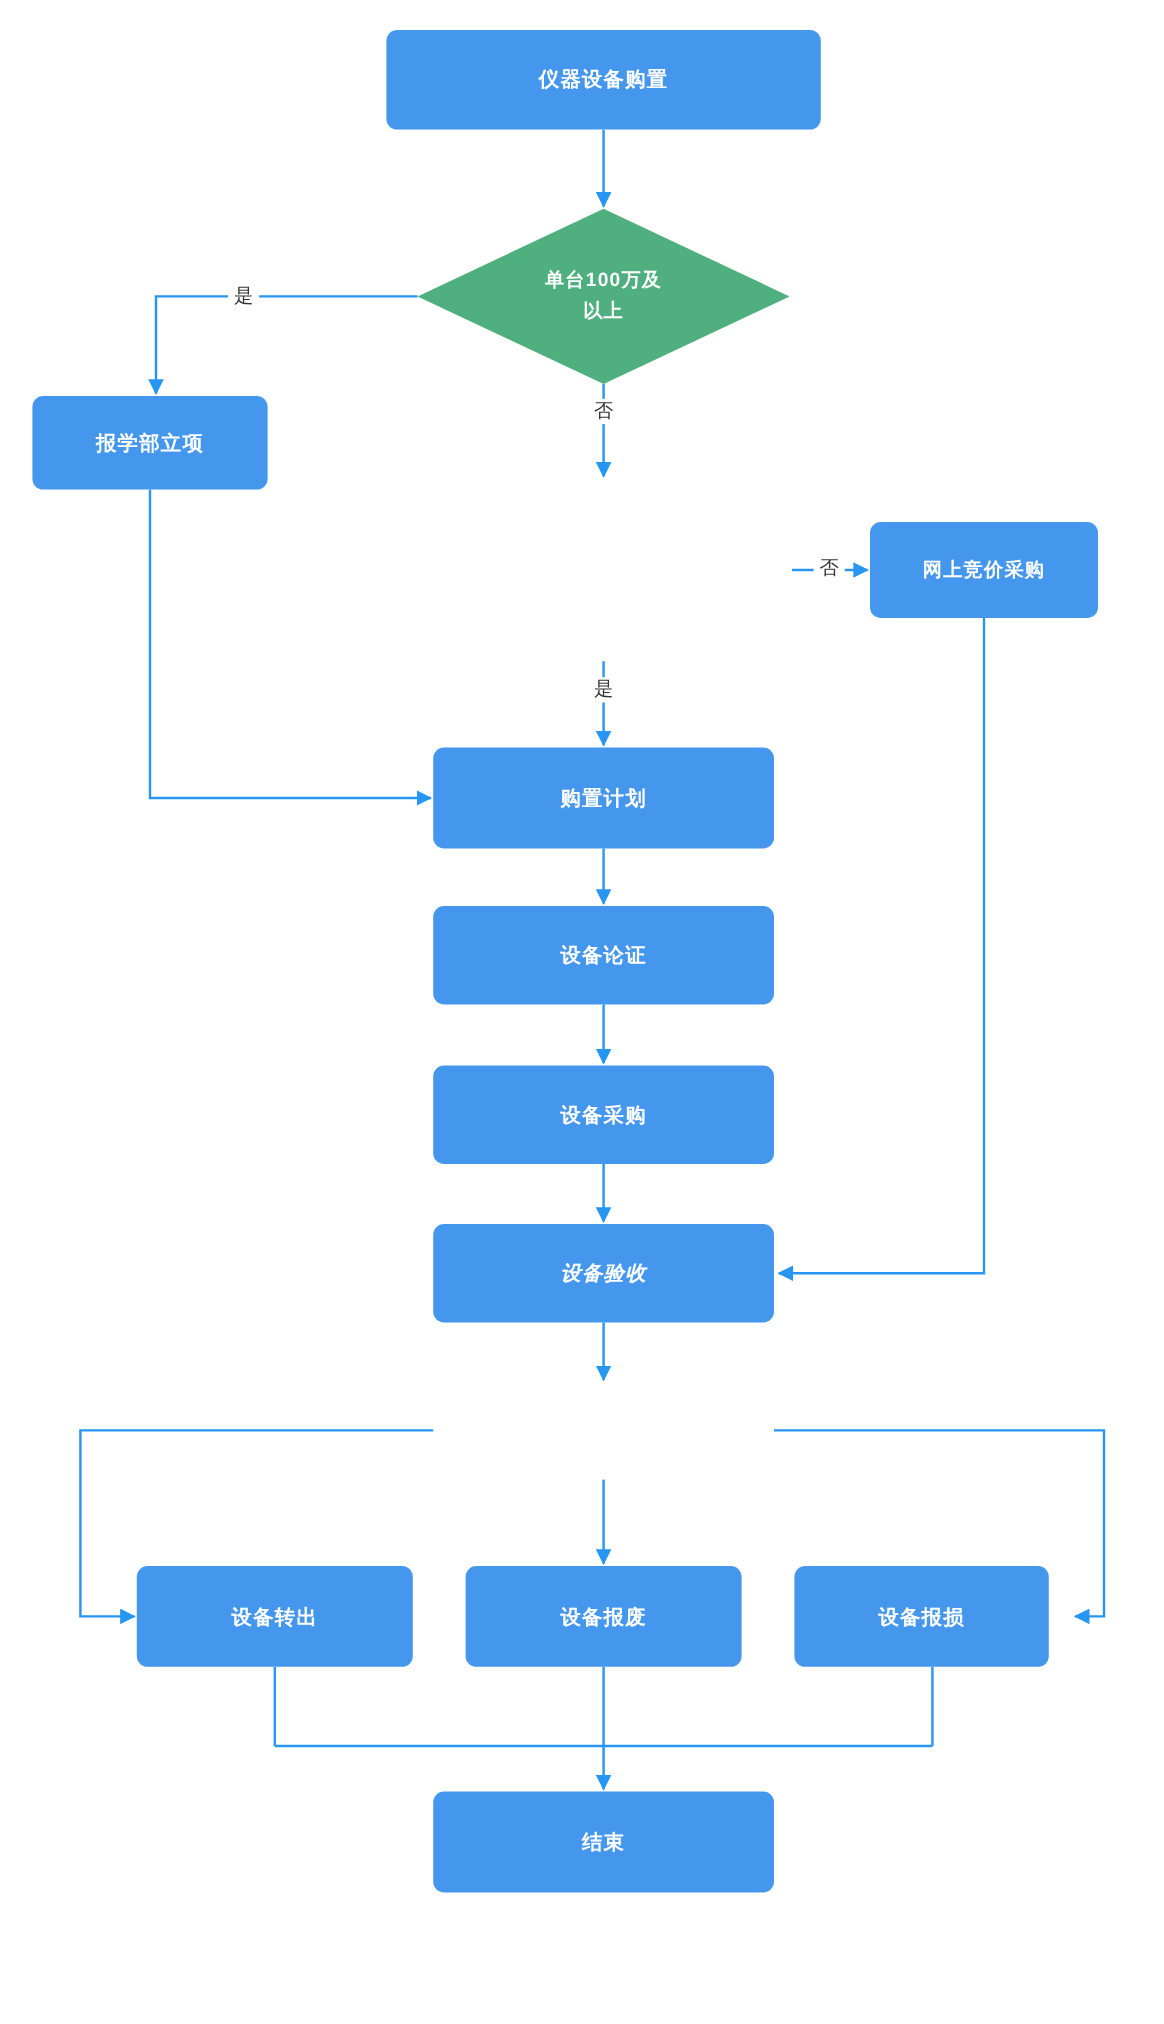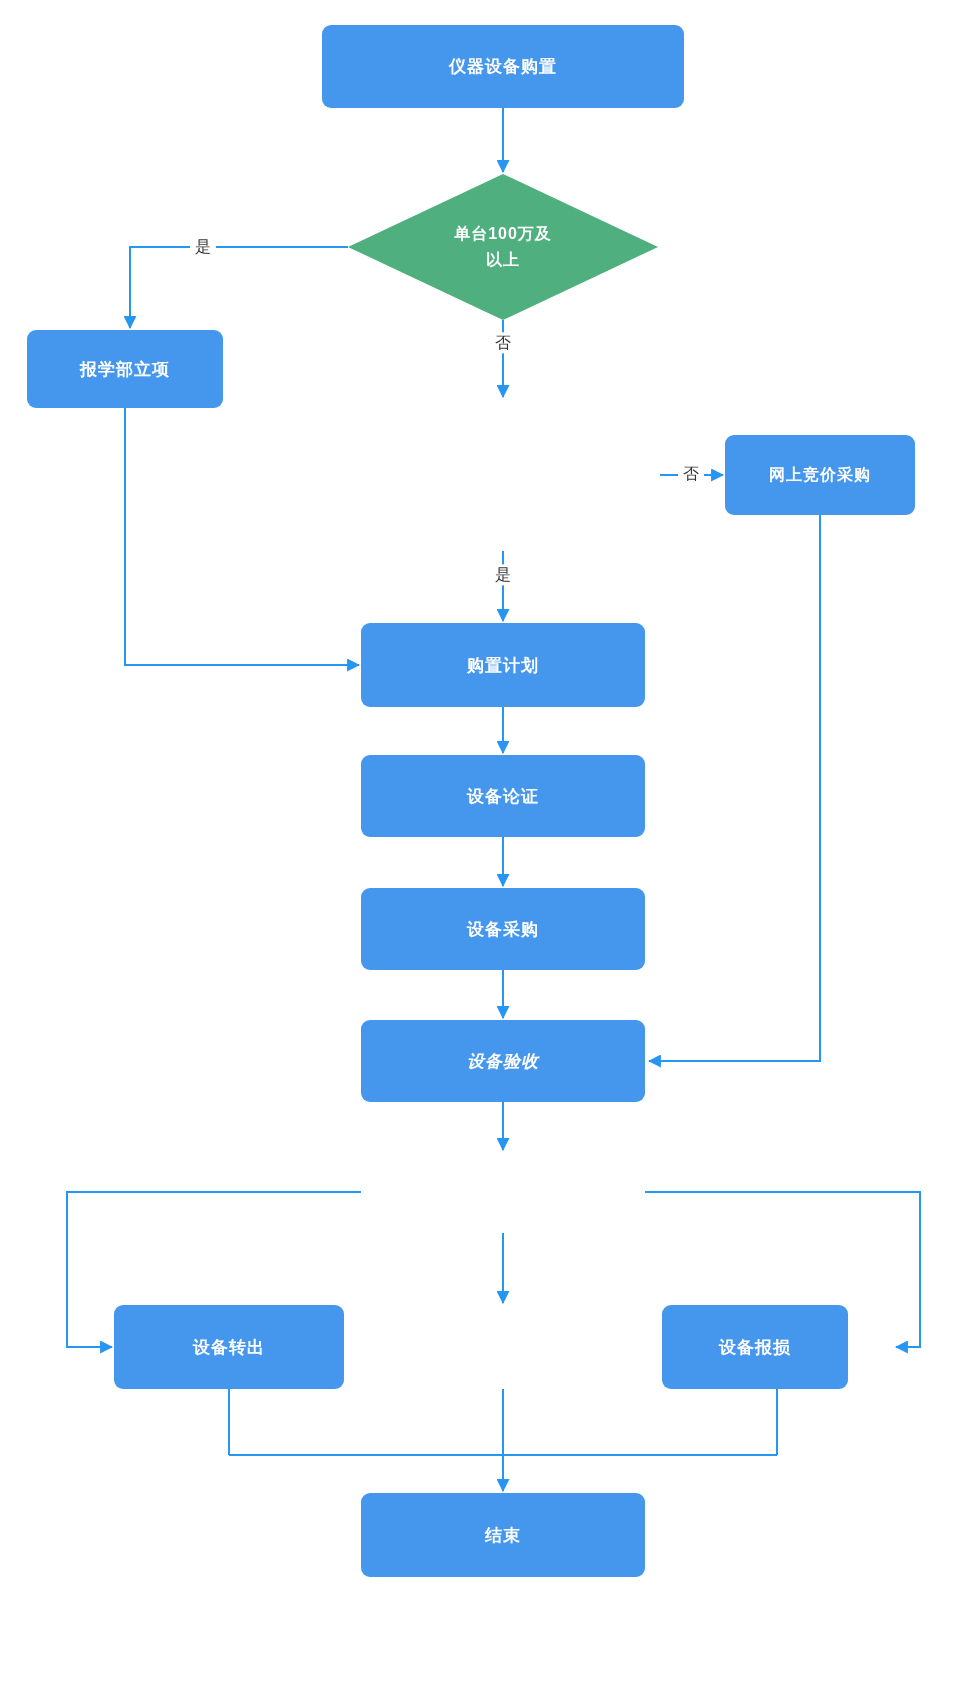--- a/index.html
+++ b/index.html
@@ -107,22 +107,25 @@
 
   <div class="node" style="left:361px;top:1020px;width:284px;height:82px;font-style:italic;">
     <span>设备验收</span>
   </div>
 
 
   <div class="node" style="left:114px;top:1305px;width:230px;height:84px;">
     <span>设备转出</span>
   </div>
 
+  <div class="node" style="left:388px;top:1305px;width:230px;height:84px;">
+    <span>设备报废</span>
+  </div>
 
-  <div class="node" style="left:662px;top:1305px;width:186px;height:84px;">
+  <div class="node" style="left:662px;top:1305px;width:212px;height:84px;">
     <span>设备报损</span>
   </div>
 
   <div class="node" style="left:361px;top:1493px;width:284px;height:84px;text-align:right;">
     <span>结束</span>
   </div>
 
   <span class="edge-label" style="left:203px;top:247px;">是</span>
   <span class="edge-label" style="left:503px;top:343px;">否</span>
   <span class="edge-label" style="left:691px;top:474px;">否</span>

